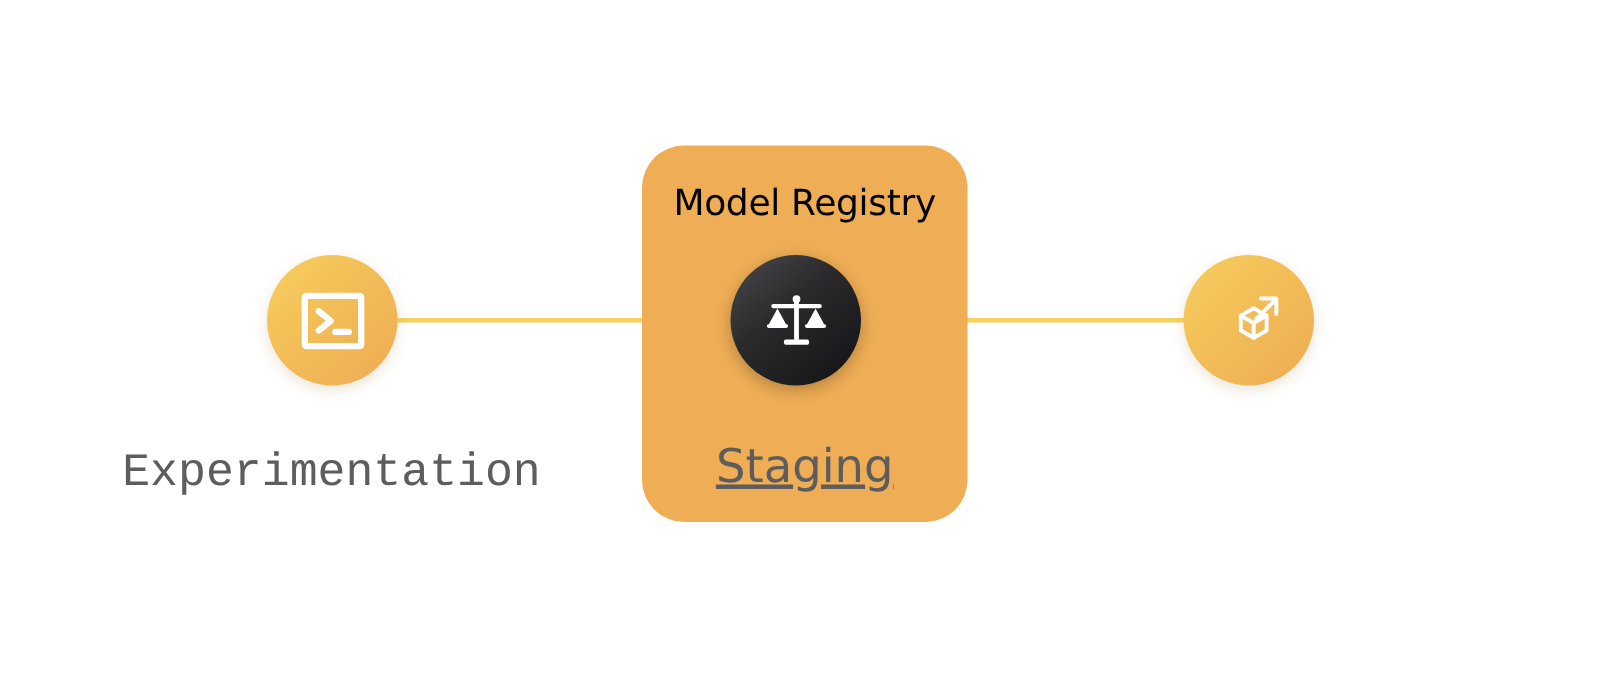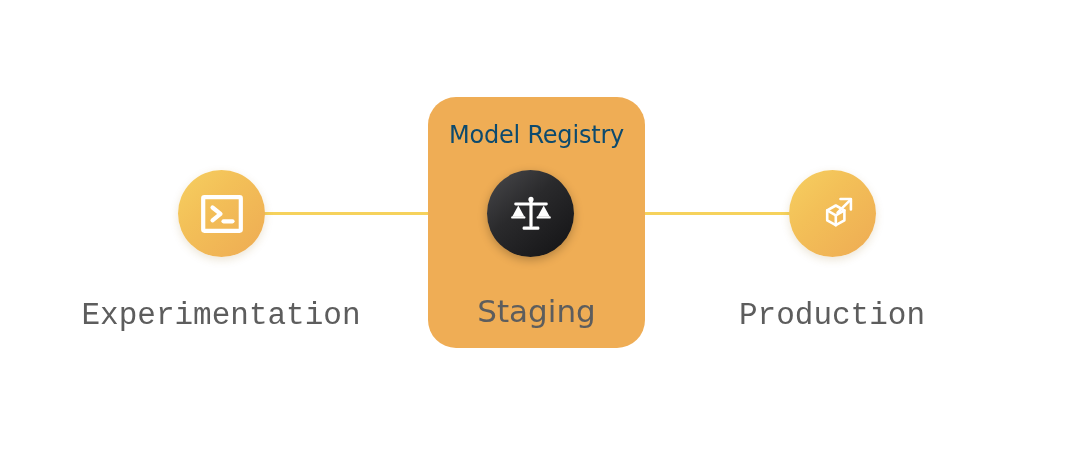--- a/index.html
+++ b/index.html
@@ -45,35 +45,36 @@
     z-index: 2;
   }
   .stage-card-title {
     position: absolute;
     left: 0;
     right: 0;
     top: 23px;
     text-align: center;
     font-size: 24px;
     line-height: 30px;
-    color: #0c4a6e;
+    color: #000000;
     font-family: "DejaVu Sans", sans-serif;
     letter-spacing: -0.2px;
     white-space: nowrap;
   }
   .stage-card-label {
     position: absolute;
     left: 0;
     right: 0;
     bottom: 18px;
     text-align: center;
     font-size: 31px;
     line-height: 38px;
     color: #5d5d5d;
     white-space: nowrap;
+    text-decoration: underline;
   }
 
   
   .node {
     position: absolute;
     width: 87px;
     height: 87px;
     border-radius: 50%;
     z-index: 3;
     display: flex;
@@ -173,15 +174,14 @@
           <path d="M28.6 22.6 L41.4 9.8"></path>
 
           <path d="M31.5 9.0 L41.9 9.0 L41.9 19.4"></path>
         </g>
       </svg>
     </span>
   </div>
 
   <div class="stage-label label-experimentation">Experimentation</div>
 
-  <div class="stage-label label-production">Production</div>
 
 </div>
 
 </body></html>

